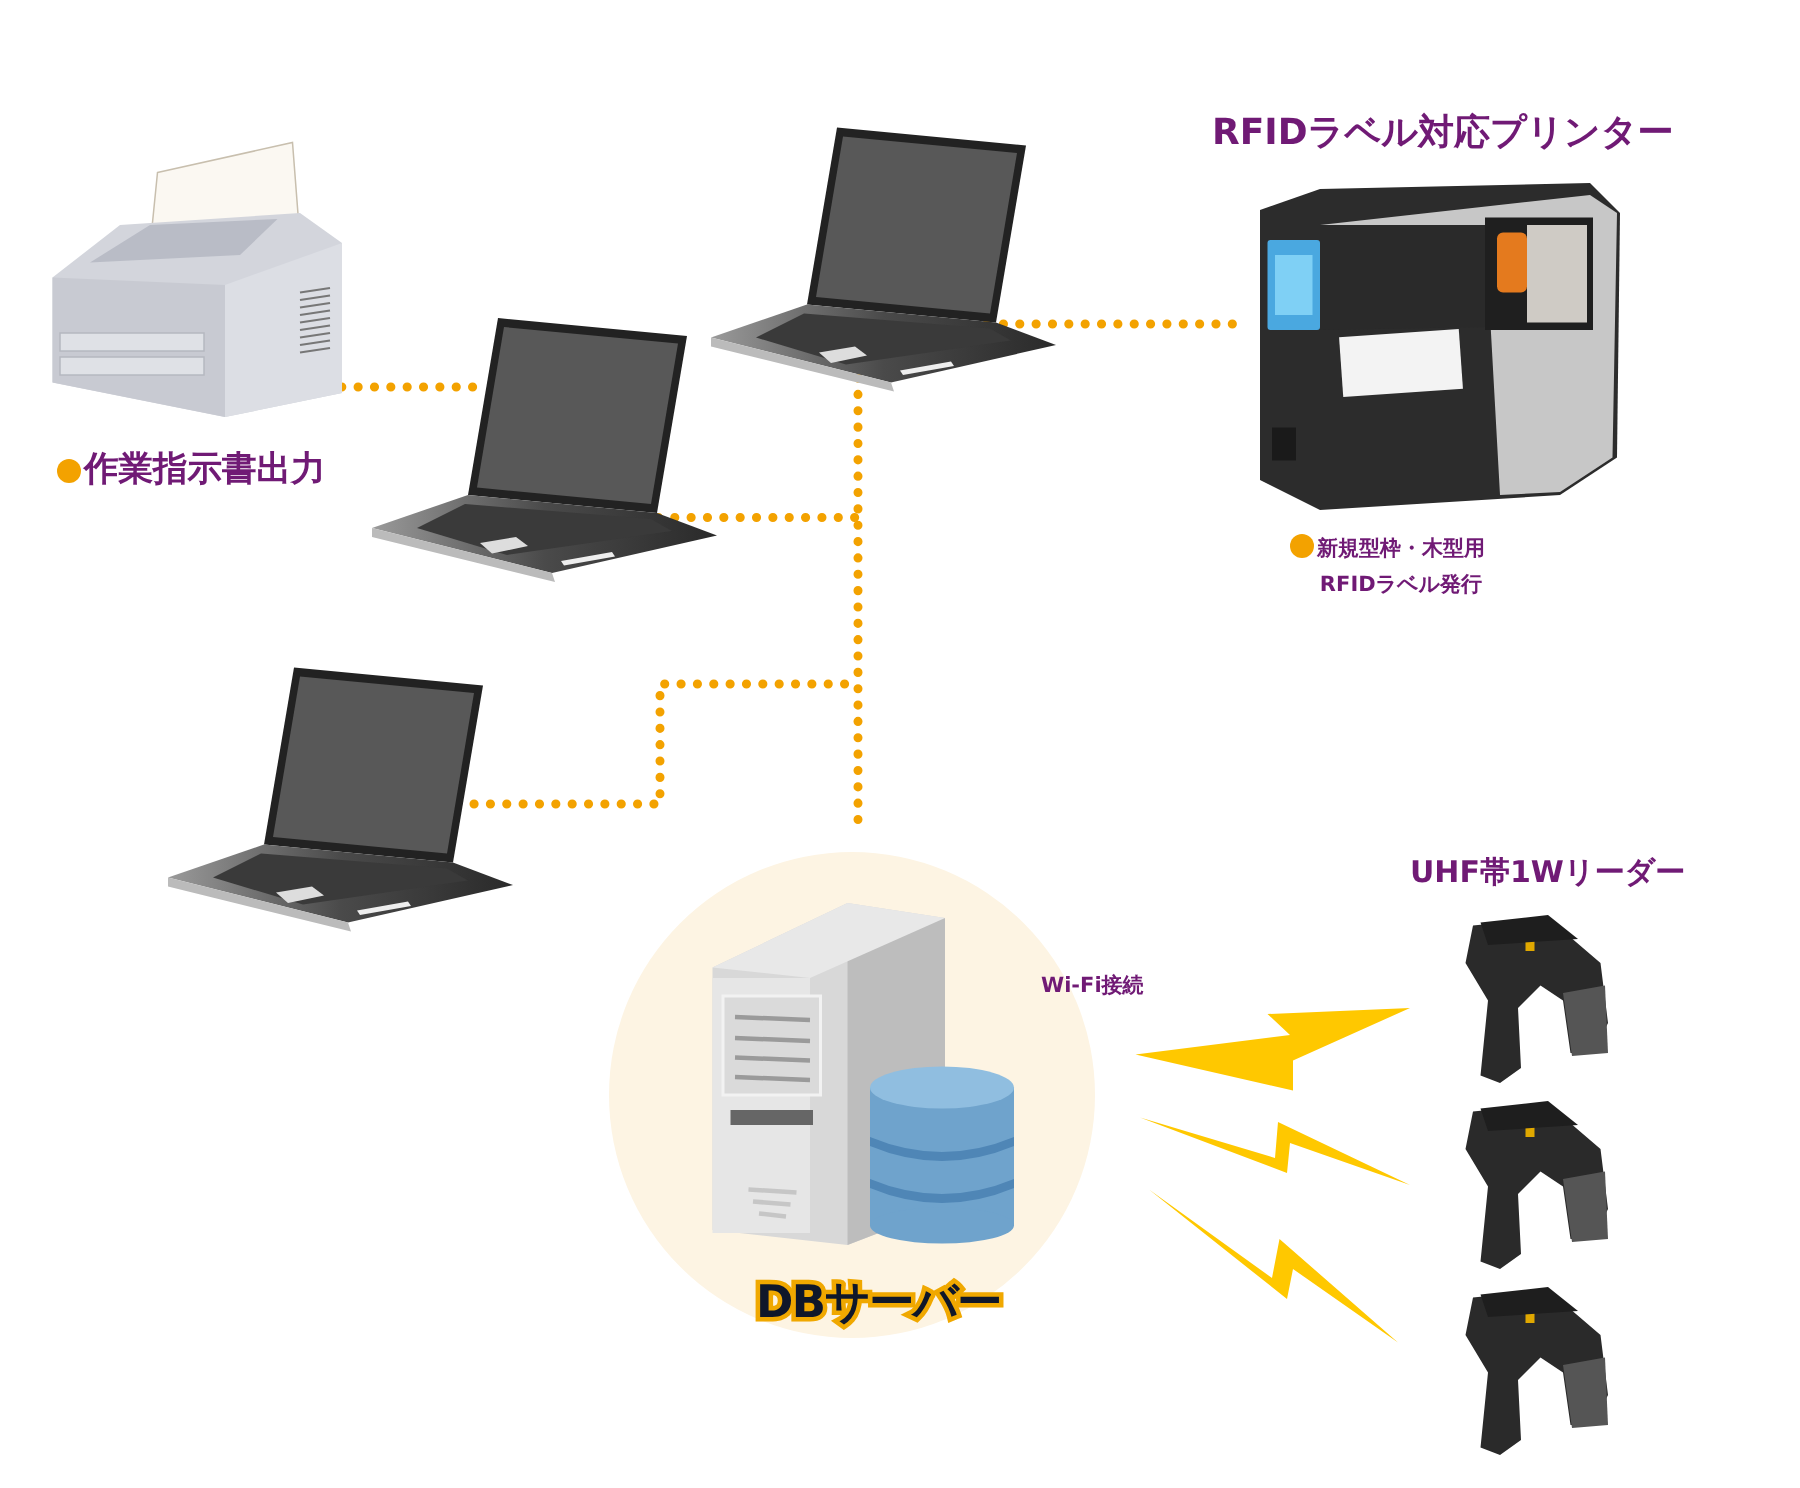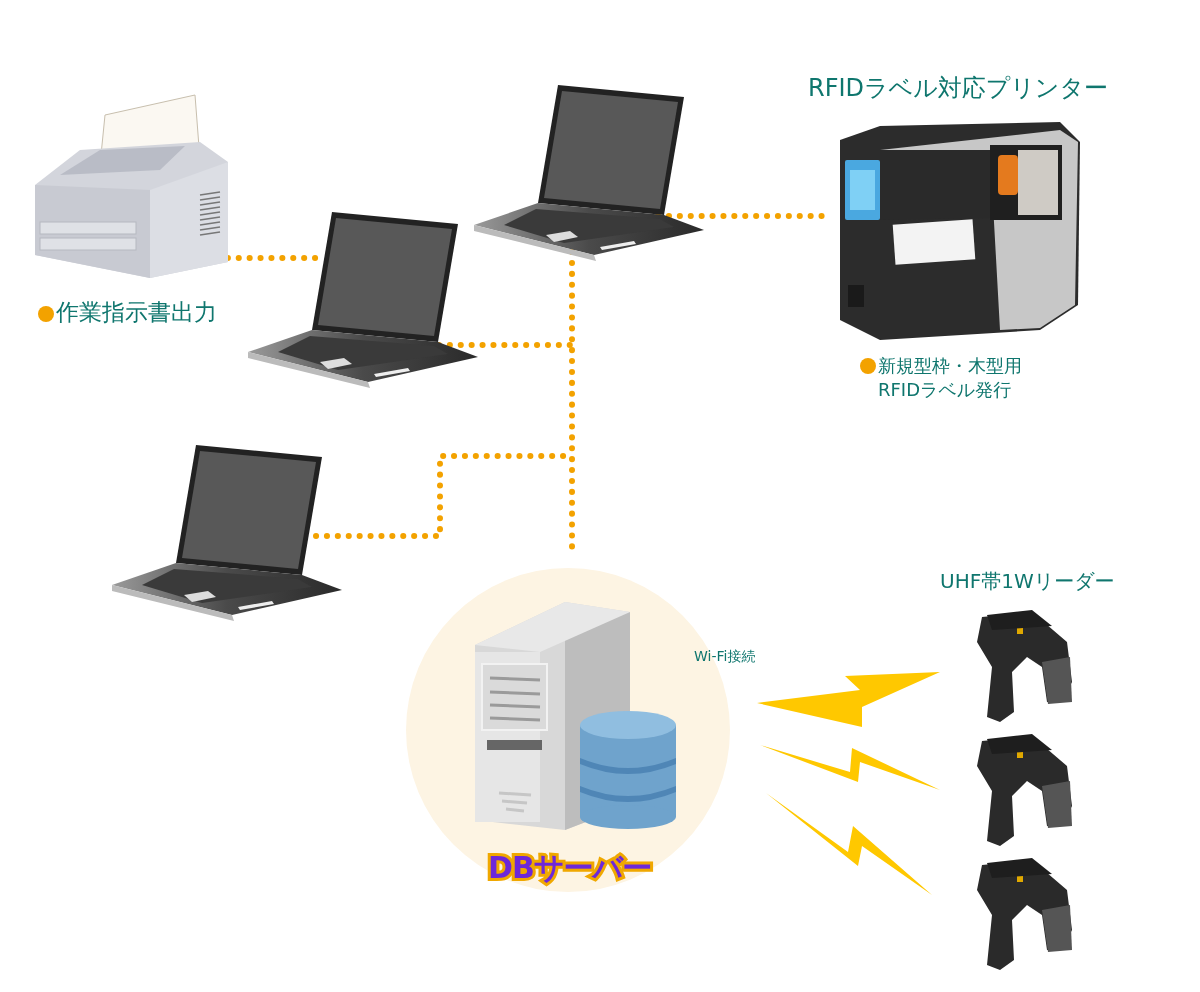--- a/index.html
+++ b/index.html
@@ -1,23 +1,23 @@
 <!DOCTYPE html>
 <html><head>
 <meta charset="utf-8">
 <style>
   html, body { margin: 0; padding: 0; background: #ffffff; }
   body { width: 1200px; height: 992px; position: relative; overflow: hidden;
          font-family: "DejaVu Sans", "Liberation Sans", sans-serif; }
   .abs { position: absolute; }
-  .label { font-weight: normal; color: #0f766e; white-space: nowrap; }
+  .label { font-weight: bold; color: #701a75; white-space: nowrap; }
   .dot { display: inline-block; width: 16px; height: 16px; border-radius: 50%; background: #f3a200; vertical-align: -2px; margin-right: 2px; }
   svg { position: absolute; left: 0; top: 0; }
-  .db-label { font-weight: bold; font-size: 30px; color: #6d28d9;
-     -webkit-text-stroke: 6px #f0a800; paint-order: stroke fill; letter-spacing: -1px; }
+  .db-label { font-weight: bold; font-size: 30px; color: #0f172a;
+     -webkit-text-stroke: 6px #f0a800; paint-order: stroke fill; letter-spacing: -1px; margin-left: 16px; }
 </style>
 </head>
 <body>
 
 <svg width="1200" height="992">
   <defs>
     <linearGradient id="lapBase" x1="0" y1="0" x2="1" y2="0">
       <stop offset="0" stop-color="#9a9a9a"></stop>
         <stop offset="0.5" stop-color="#4a4a4a"></stop>
         <stop offset="1" stop-color="#2a2a2a"></stop>
@@ -125,21 +125,21 @@
   <use href="#reader" x="972" y="736"></use>
   <use href="#reader" x="972" y="860"></use>
 </svg>
 
 <div class="abs label" style="left:38px; top:297px; font-size:23px;">
   <span class="dot"></span><span>作業指示書出力</span>
 </div>
 
 <div class="abs label" style="left:808px; top:72px; font-size:24px;">RFIDラベル対応プリンター</div>
 
-<div class="abs label" style="left:860px; top:354px; font-size:18px; text-align:left; line-height:24px;">
+<div class="abs label" style="left:860px; top:354px; font-size:14px; text-align:center; line-height:24px;">
   <div><span class="dot"></span><span>新規型枠・木型用</span></div>
   <div style="padding-left:18px;">RFIDラベル発行</div>
 </div>
 
 <div class="abs label" style="left:940px; top:568px; font-size:20px;">UHF帯1Wリーダー</div>
 
 <div class="abs label" style="left:694px; top:648px; font-size:14px;">Wi-Fi接続</div>
 
 <div class="abs db-label" style="left:488px; top:848px;">DBサーバー</div>
 

